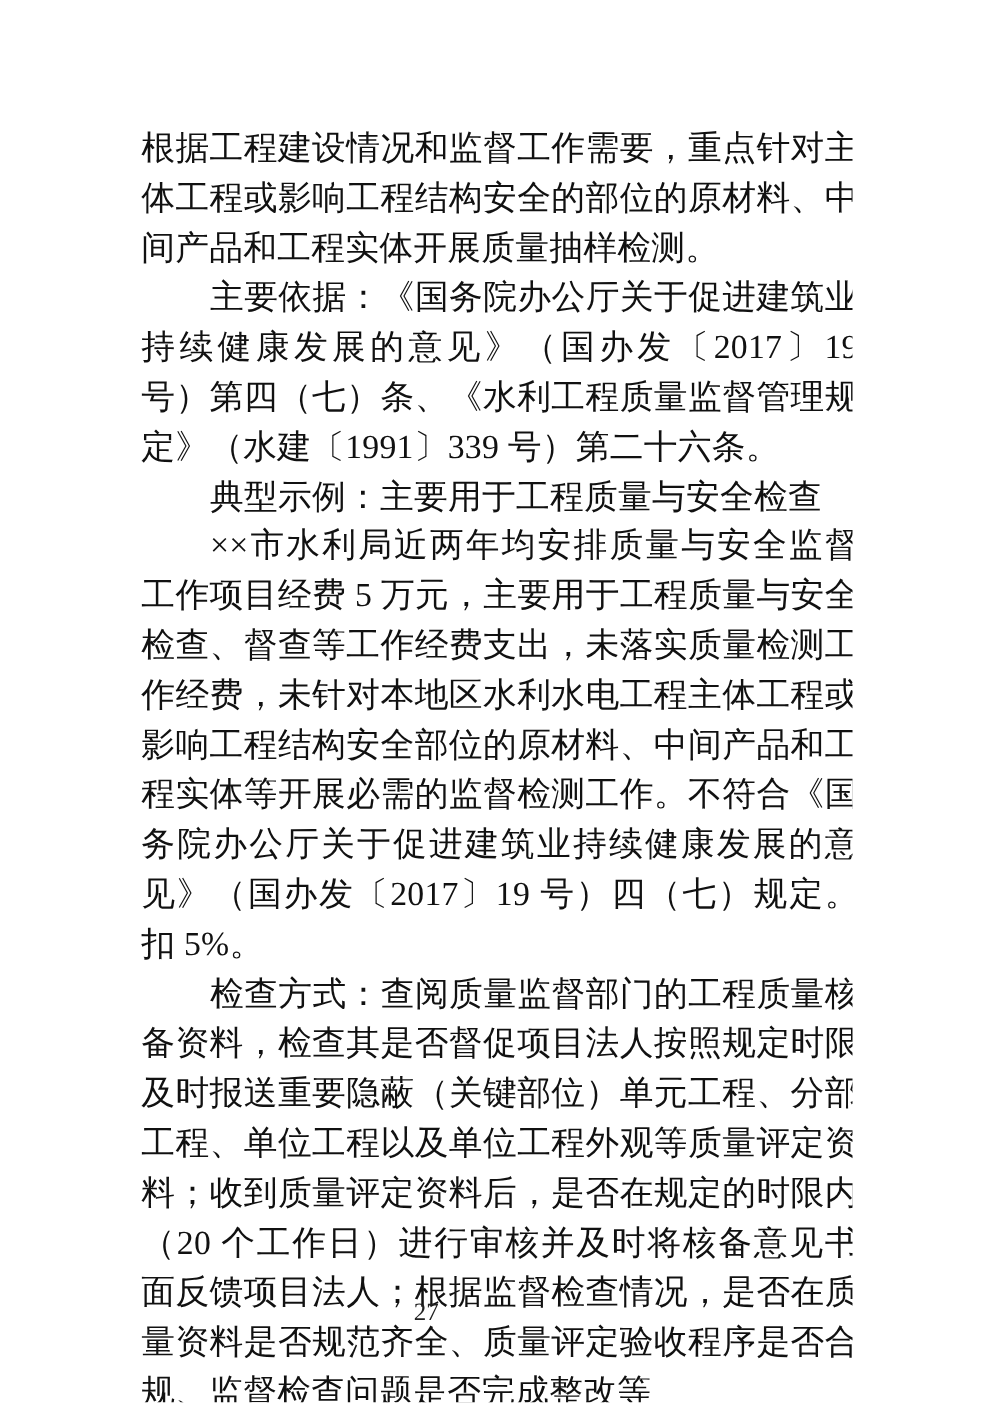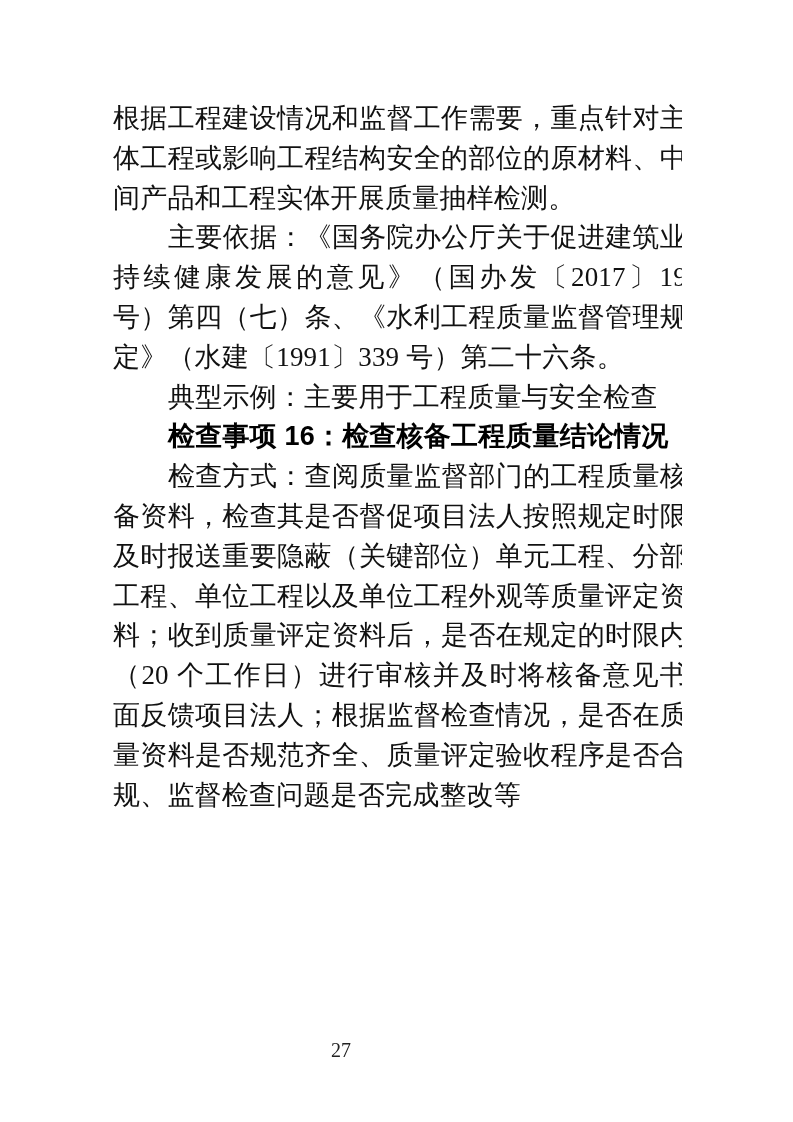--- a/index.html
+++ b/index.html
@@ -51,17 +51,17 @@
   }
 </style>
 </head>
 <body>
 
 <div class="page">
   <div class="content">
     <p class="para">根据工程建设情况和监督工作需要，重点针对主体工程或影响工程结构安全的部位的原材料、中间产品和工程实体开展质量抽样检测。</p>
     <p class="para indent">主要依据：《国务院办公厅关于促进建筑业持续健康发展的意见》（国办发〔2017〕19 号）第四（七）条、《水利工程质量监督管理规定》（水建〔1991〕339 号）第二十六条。</p>
     <p class="para indent">典型示例：主要用于工程质量与安全检查</p>
-    <p class="para indent heading">检查事项 16：检查核备工程质量结论情况</p>
+    <p class="para indent">××市水利局近两年均安排质量与安全监督工作项目经费 5 万元，主要用于工程质量与安全检查、督查等工作经费支出，未落实质量检测工作经费，未针对本地区水利水电工程主体工程或影响工程结构安全部位的原材料、中间产品和工程实体等开展必需的监督检测工作。不符合《国务院办公厅关于促进建筑业持续健康发展的意见》（国办发〔2017〕19 号）四（七）规定。扣 5%。</p>
     <p class="para indent">检查方式：查阅质量监督部门的工程质量核备资料，检查其是否督促项目法人按照规定时限及时报送重要隐蔽（关键部位）单元工程、分部工程、单位工程以及单位工程外观等质量评定资料；收到质量评定资料后，是否在规定的时限内（20 个工作日）进行审核并及时将核备意见书面反馈项目法人；根据监督检查情况，是否在质量资料是否规范齐全、质量评定验收程序是否合规、监督检查问题是否完成整改等</p>
   </div>
   <div class="page-number">27</div>
 </div>
 
 </body></html>

